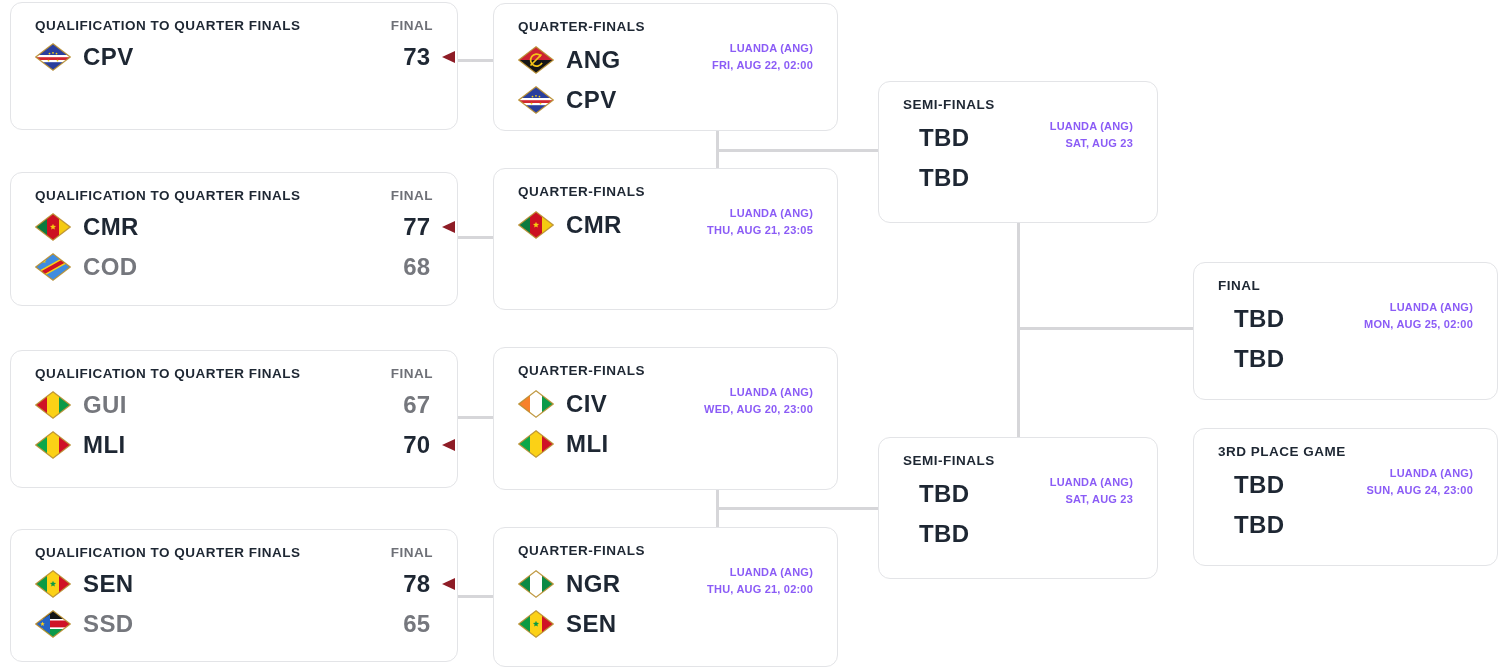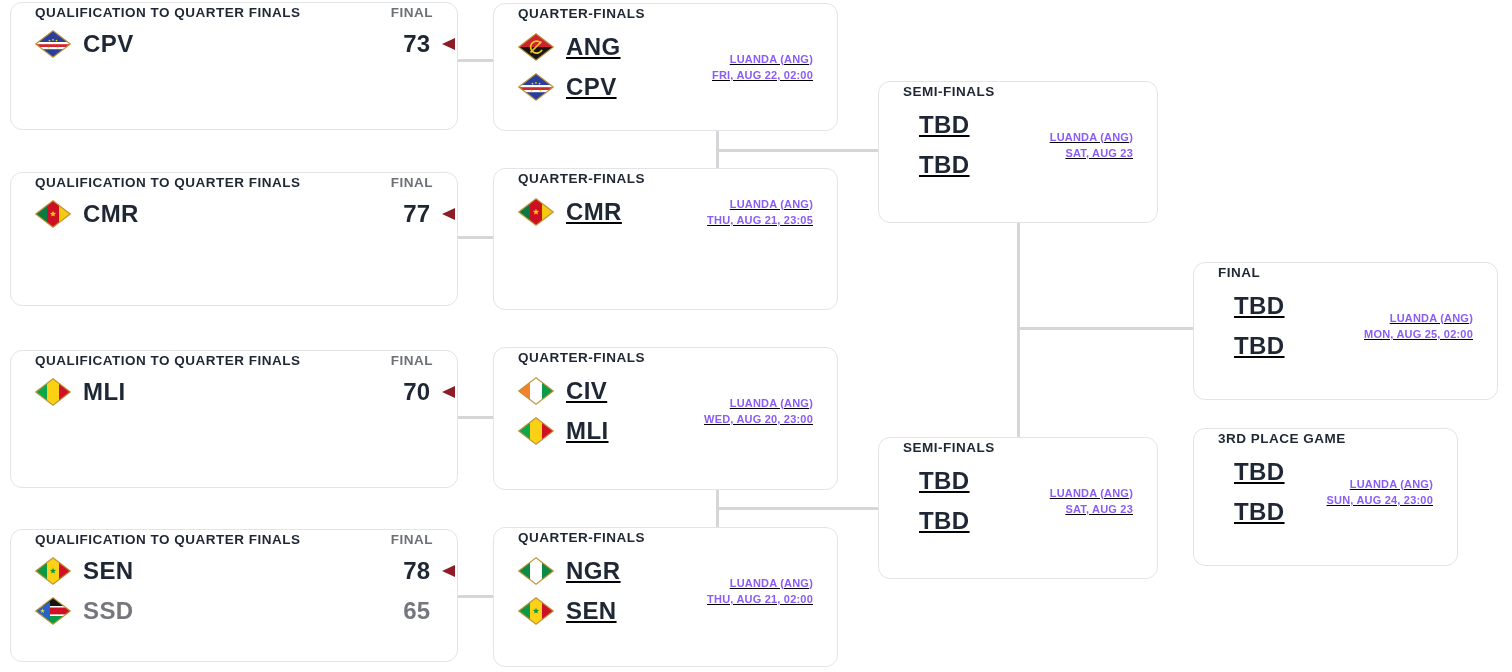--- a/index.html
+++ b/index.html
@@ -14,52 +14,52 @@
   .cx-a4{left:458px;top:595px;width:36px;height:3px;}
   .cx-b12v{left:716px;top:131px;width:3px;height:38px;}
   .cx-b12h{left:716px;top:149px;width:163px;height:3px;}
   .cx-b34v{left:716px;top:490px;width:3px;height:38px;}
   .cx-b34h{left:716px;top:507px;width:163px;height:3px;}
   .cx-cv{left:1017px;top:223px;width:3px;height:215px;}
   .cx-ch{left:1017px;top:327px;width:177px;height:3px;}
 
   
   .card{position:absolute;background:#fff;border:1px solid #e3e4e7;border-radius:12px;
-        box-sizing:border-box;}
+        box-sizing:border-box;padding-top:13px;}
   .pos-a1{left:10px;top:2px;width:448px;height:128px;}
   .pos-a2{left:10px;top:172px;width:448px;height:134px;}
   .pos-a3{left:10px;top:350px;width:448px;height:138px;}
   .pos-a4{left:10px;top:529px;width:448px;height:133px;}
   .pos-b1{left:493px;top:3px;width:345px;height:128px;}
   .pos-b2{left:493px;top:168px;width:345px;height:142px;}
   .pos-b3{left:493px;top:347px;width:345px;height:143px;}
   .pos-b4{left:493px;top:527px;width:345px;height:140px;}
   .pos-c1{left:878px;top:81px;width:280px;height:142px;}
   .pos-c2{left:878px;top:437px;width:280px;height:142px;}
   .pos-d1{left:1193px;top:262px;width:305px;height:138px;}
-  .pos-d2{left:1193px;top:428px;width:265px;height:138px;}
+  .pos-d2{left:1193px;top:428px;width:305px;height:138px;}
 
   .card-head{display:flex;justify-content:space-between;align-items:baseline;
              padding:2px 24px 2px 24px;font-size:13.5px;font-weight:700;
              letter-spacing:.5px;color:#1e2733;}
   .card-head .status{color:#6e7077;}
 
   
   .rows{padding-top:2px;}
   .row{display:flex;align-items:center;height:40px;padding-left:24px;}
   .flag{width:37px;height:28px;flex:0 0 auto;display:flex;align-items:center;}
   .abbr{font-size:24px;font-weight:700;letter-spacing:.4px;color:#1e2733;margin-left:11px;}
   .score{margin-left:auto;font-size:24px;font-weight:700;color:#1e2733;}
   .row.loser .abbr,.row.loser .score{color:#75777d;}
   .arrow-slot{width:27px;flex:0 0 auto;display:flex;justify-content:flex-end;align-items:center;}
   .warrow{width:0;height:0;border-top:6px solid transparent;border-bottom:6px solid transparent;
           border-right:13px solid #8e1c26;margin-right:2px;}
 
   
-  .vs-body{display:flex;align-items:center;padding:4px 24px 0 24px;text-decoration:underline;}
+  .vs-body{display:flex;padding:4px 24px 0 24px;}
   .teams-col{display:flex;flex-direction:column;}
   .trow{display:flex;align-items:center;height:40px;}
   .trow .abbr{margin-left:11px;}
   .trow.noflag .abbr{margin-left:16px;}
   .venue{margin-left:auto;text-align:right;color:#8b5cf6;font-size:11px;
          font-weight:700;letter-spacing:.2px;line-height:1.5;}
 </style>
 </head>
 <body>
 
@@ -136,29 +136,70 @@
               </g>
               <polygon points="18,0.8 35.2,14 18,27.2 0.8,14" fill="none" stroke="#b98e2f" stroke-width="1.2" opacity="0.9"></polygon>
             </svg>
           </span>
         <span class="abbr">CMR</span>
         <span class="score">77</span>
         <span class="arrow-slot">
             <span class="warrow"></span>
           </span>
       </div>
+      <div class="row loser">
+        <span class="flag">
+            <svg viewBox="0 0 36 28" width="36" height="28">
+              <defs>
+                <clipPath id="fc4">
+                  <polygon points="18,0.8 35.2,14 18,27.2 0.8,14"></polygon>
+                </clipPath>
+              </defs>
+              <g clip-path="url(#fc4)">
+                <rect x="0" y="0" width="36" height="28.2" fill="#3f8ce0"></rect>
+                <line x1="1" y1="23.5" x2="35" y2="4.5" stroke="#f7d116" stroke-width="7"></line>
+                <line x1="1" y1="23.5" x2="35" y2="4.5" stroke="#cf1126" stroke-width="4"></line>
+                <polygon points="9.00,5.40 9.69,7.05 11.47,7.20 10.11,8.36 10.53,10.10 9.00,9.17 7.47,10.10 7.89,8.36 6.53,7.20 8.31,7.05" fill="#f7d116"></polygon>
+              </g>
+              <polygon points="18,0.8 35.2,14 18,27.2 0.8,14" fill="none" stroke="#b98e2f" stroke-width="1.2" opacity="0.9"></polygon>
+            </svg>
+          </span>
+        <span class="abbr">COD</span>
+        <span class="score">68</span>
+        <span class="arrow-slot"></span>
+      </div>
     </div>
   </div>
 
   <div class="card pos-a3">
     <div class="card-head">
       <span>QUALIFICATION TO QUARTER FINALS</span>
       <span class="status">FINAL</span>
     </div>
     <div class="rows">
+      <div class="row loser">
+        <span class="flag">
+            <svg viewBox="0 0 36 28" width="36" height="28">
+              <defs>
+                <clipPath id="fc5">
+                  <polygon points="18,0.8 35.2,14 18,27.2 0.8,14"></polygon>
+                </clipPath>
+              </defs>
+              <g clip-path="url(#fc5)">
+                <rect x="0" y="0" width="12.2" height="28" fill="#cf1126"></rect>
+                <rect x="12" y="0" width="12.2" height="28" fill="#fbd116"></rect>
+                <rect x="24" y="0" width="12.2" height="28" fill="#0b9a49"></rect>
+              </g>
+              <polygon points="18,0.8 35.2,14 18,27.2 0.8,14" fill="none" stroke="#b98e2f" stroke-width="1.2" opacity="0.9"></polygon>
+            </svg>
+          </span>
+        <span class="abbr">GUI</span>
+        <span class="score">67</span>
+        <span class="arrow-slot"></span>
+      </div>
       <div class="row winner">
         <span class="flag">
             <svg viewBox="0 0 36 28" width="36" height="28">
               <defs>
                 <clipPath id="fc6">
                   <polygon points="18,0.8 35.2,14 18,27.2 0.8,14"></polygon>
                 </clipPath>
               </defs>
               <g clip-path="url(#fc6)">
                 <rect x="0" y="0" width="12.2" height="28" fill="#0ba74a"></rect>

